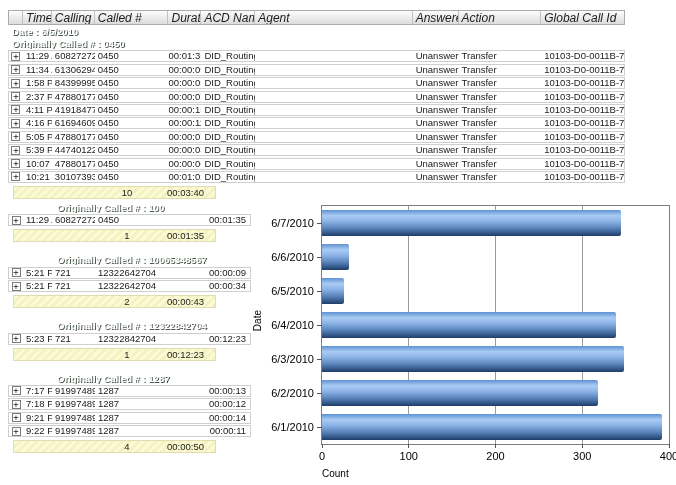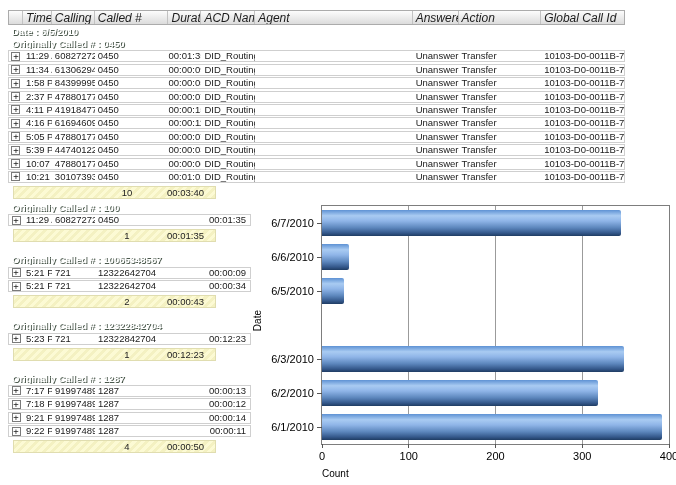--- a/index.html
+++ b/index.html
@@ -36,21 +36,21 @@
           font-family:"DejaVu Sans Mono",monospace;}
   .sumrow{display:flex;height:13px;align-items:center;margin:3px 0 0 5px;width:203px;
           background:repeating-linear-gradient(135deg,#fcfad4 0 3px,#f4f1c2 3px 6px),#faf8cf;
           border:1px solid #e0ddb0;box-sizing:border-box;}
   .s-spacer{width:76px;}
   .s-count{width:74px;text-align:center;font-size:9.5px;color:#222;}
   .s-total{flex:1;text-align:center;padding-right:8px;font-size:9.5px;color:#222;}
   
   .subgroups{position:absolute;left:8px;top:202px;width:243px;}
   .section{margin-bottom:12px;}
-  .section .band{margin-top:0;}
+  .section .band{margin-top:0;margin-left:45px;}
   .cd{flex:1;text-align:right;padding-right:4px;}
   
   .chart{position:absolute;left:250px;top:198px;width:424px;height:285px;}
   .plot{position:absolute;left:71px;top:7px;width:347px;height:238px;
         border:1px solid #7d7d7d;background:#ffffff;box-sizing:content-box;}
   .gridline{position:absolute;top:0;bottom:0;width:1px;background:#9b9b9b;}
   .bandrow{position:absolute;left:0;width:100%;height:34px;}
   .bar{position:absolute;left:0;top:4px;height:26px;border-radius:0 2px 2px 0;
        background:linear-gradient(to bottom,#5e92d4 0%,#a9cbf2 22%,#8fb5e8 42%,#5d87bd 68%,#35598c 88%,#1f3c63 100%);}
   .ylab{position:absolute;right:calc(100% + 8px);top:0;height:34px;display:flex;align-items:center;
@@ -363,20 +363,25 @@
       <div class="bandrow" style="top: 34px;">
         <div class="ylab">6/6/2010</div>
         <div class="ytick"></div>
         <div class="bar" style="width: 7.75%;"></div>
       </div>
       <div class="bandrow" style="top: 68px;">
         <div class="ylab">6/5/2010</div>
         <div class="ytick"></div>
         <div class="bar" style="width: 6.25%;"></div>
       </div>
+      <div class="bandrow" style="top: 102px;">
+        <div class="ylab">6/4/2010</div>
+        <div class="ytick"></div>
+        <div class="bar" style="width: 84.75%;"></div>
+      </div>
       <div class="bandrow" style="top: 136px;">
         <div class="ylab">6/3/2010</div>
         <div class="ytick"></div>
         <div class="bar" style="width: 87%;"></div>
       </div>
       <div class="bandrow" style="top: 170px;">
         <div class="ylab">6/2/2010</div>
         <div class="ytick"></div>
         <div class="bar" style="width: 79.5%;"></div>
       </div>

